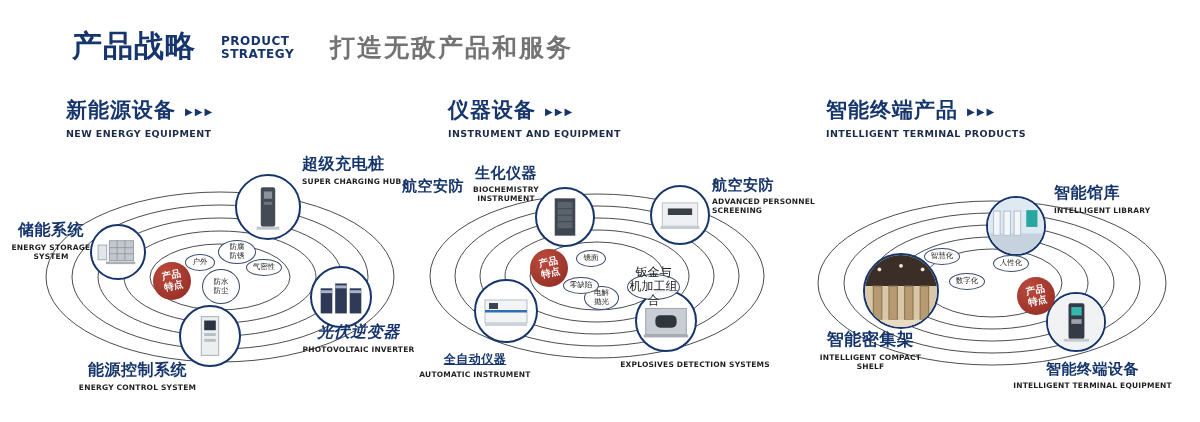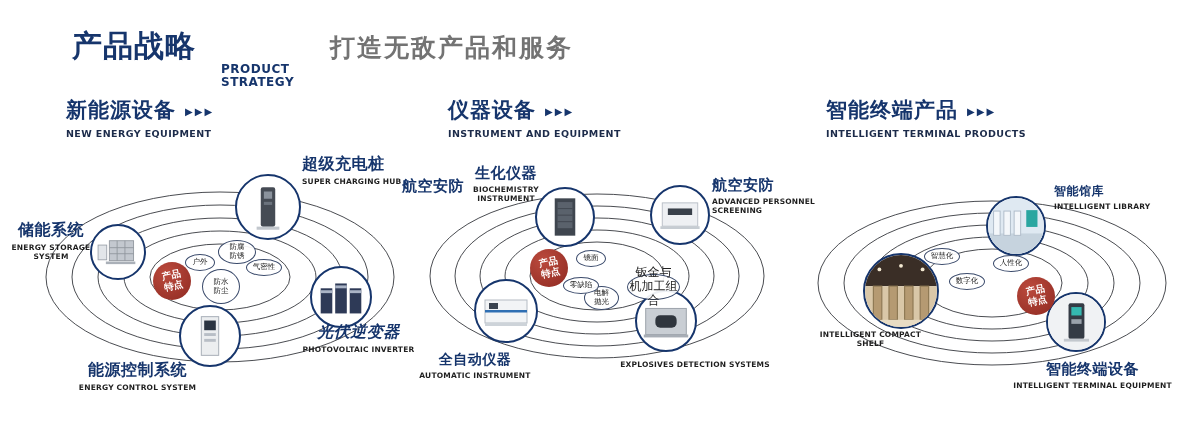--- a/index.html
+++ b/index.html
@@ -2,21 +2,21 @@
 <html><head>
 <meta charset="utf-8">
 <style>
   html,body{margin:0;padding:0;background:#fff;}
   #stage{position:relative;width:1200px;height:422px;background:#ffffff;overflow:hidden;
          font-family:"DejaVu Sans","Liberation Sans",sans-serif;color:#16356c;}
   .abs{position:absolute;}
 
   
   .brand-title{font-size:30px;font-weight:800;letter-spacing:1px;color:#16356c;}
-  .brand-sub{font-size:12px;font-weight:700;line-height:1.05;color:#16356c;letter-spacing:.5px;margin-top:28px;}
+  .brand-sub{font-size:12px;font-weight:700;line-height:1.05;color:#16356c;letter-spacing:.5px;}
   .tagline{font-size:25px;font-weight:800;letter-spacing:2px;color:#737373;}
 
   
   .sec-head .cn{font-size:21px;font-weight:800;color:#16356c;letter-spacing:1px;display:inline-block;}
   .sec-head .arrows{font-size:10px;font-weight:700;color:#16356c;letter-spacing:2px;margin-left:9px;vertical-align:2px;}
   .sec-head .en{font-size:9.5px;font-weight:700;color:#1c2b4a;letter-spacing:.4px;margin-top:4px;}
 
   
   .rings ellipse{fill:none;stroke:#2a2d33;stroke-width:1;opacity:.85;}
 
@@ -197,21 +197,21 @@
   </div>
   <div class="abs nlabel ta-c" style="left:460px;top:164px;width:92px;">
     <div class="cn" style="font-size:15px;">生化仪器</div>
     <div class="en">BIOCHEMISTRY INSTRUMENT</div>
   </div>
   <div class="abs nlabel ta-l" style="left:712px;top:176px;width:105px;">
     <div class="cn" style="font-size:15px;">航空安防</div>
     <div class="en">ADVANCED PERSONNEL SCREENING</div>
   </div>
   <div class="abs nlabel ta-c" style="left:410px;top:351px;width:130px;">
-    <div class="cn" style="font-size:14px;">全自动仪器</div>
+    <div class="cn" style="font-size:12px;text-decoration:underline;">全自动仪器</div>
     <div class="en">AUTOMATIC INSTRUMENT</div>
   </div>
   <div class="abs nlabel ta-c" style="left:615px;top:358px;width:160px;">
     <div class="en">EXPLOSIVES DETECTION SYSTEMS</div>
   </div>
 
   <svg class="abs rings" style="left:812px;top:198px;" width="360" height="170">
     <ellipse cx="180" cy="85" rx="174" ry="82"></ellipse>
     <ellipse cx="180" cy="85" rx="148" ry="70"></ellipse>
     <ellipse cx="180" cy="85" rx="122" ry="58"></ellipse>
@@ -255,24 +255,25 @@
 
   <div class="abs badge" style="left:1017px;top:277px;width:38px;height:38px;">
     <div class="badge-text">产品
 特点</div>
   </div>
   <div class="abs bubble" style="left:924px;top:248px;width:36px;height:17px;">智慧化</div>
   <div class="abs bubble" style="left:993px;top:255px;width:36px;height:17px;">人性化</div>
   <div class="abs bubble" style="left:949px;top:273px;width:36px;height:17px;">数字化</div>
 
   <div class="abs nlabel ta-l" style="left:1054px;top:183px;width:115px;">
-    <div class="cn" style="font-size:12px;">智能馆库</div>
+    <div class="cn" style="font-size:16px;">智能馆库</div>
     <div class="en">INTELLIGENT LIBRARY</div>
   </div>
   <div class="abs nlabel ta-c" style="left:808px;top:328px;width:125px;">
+    <div class="cn" style="font-size:17px;">智能密集架</div>
     <div class="en">INTELLIGENT COMPACT SHELF</div>
   </div>
   <div class="abs nlabel ta-c" style="left:1010px;top:360px;width:165px;">
     <div class="cn" style="font-size:15px;">智能终端设备</div>
     <div class="en">INTELLIGENT TERMINAL EQUIPMENT</div>
   </div>
 
 </div>
 
 </body></html>

